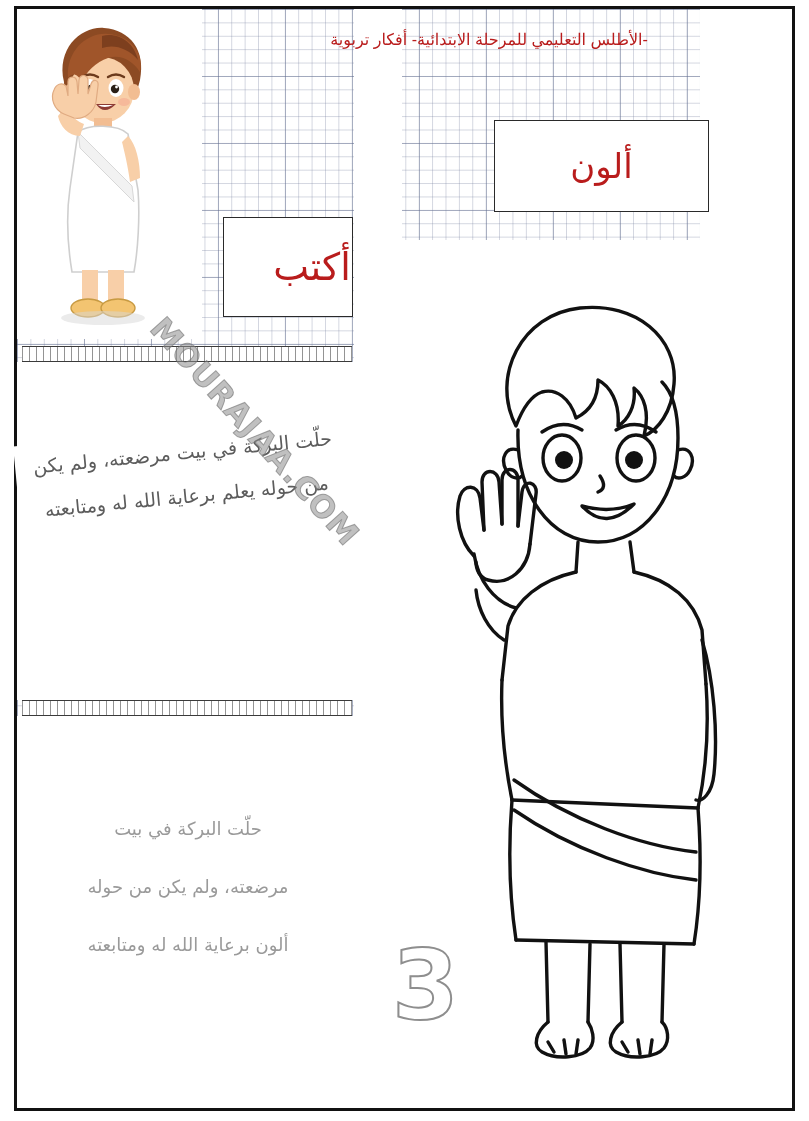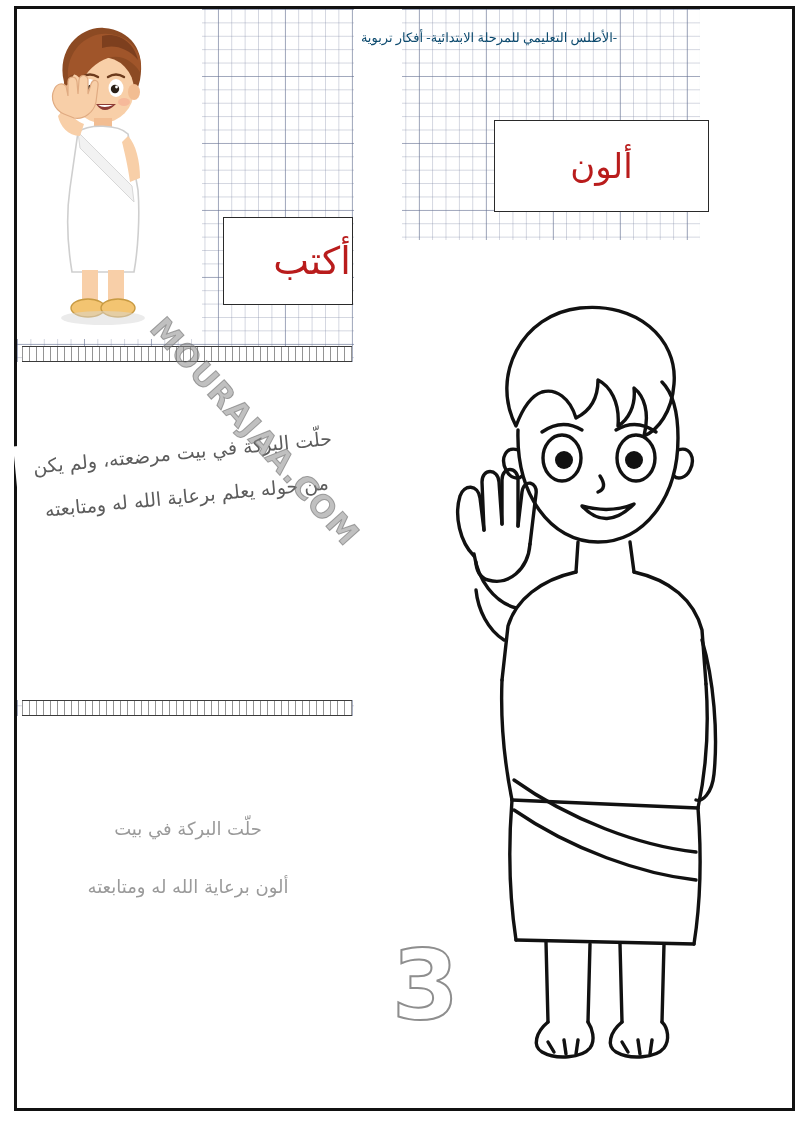--- a/index.html
+++ b/index.html
@@ -54,23 +54,23 @@
     position: absolute;
     background: #ffffff;
   }
   .hdr-title {
     position: absolute;
     right: 60px;
     top: 30px;
     width: 520px;
     text-align: center;
     direction: rtl;
-    font-family: Liberation Serif, serif;
-    font-size: 13px;
-    color: #0c4a6e;
+    font-family: Liberation Sans, sans-serif;
+    font-size: 16px;
+    color: #b91c1c;
     letter-spacing: 0px;
     white-space: nowrap;
   }
   .box {
     position: absolute;
     background: #ffffff;
     border: 1.6px solid #2a2a2a;
     box-sizing: border-box;
   }
   .box-label {
@@ -78,21 +78,21 @@
     height: 100%;
     display: flex;
     align-items: center;
     justify-content: center;
     direction: rtl;
     color: #b91c1c;
   }
   #lawwin-box { right: 100px; top: 120px; width: 215px; height: 92px; }
   #lawwin-box .box-label { font-size: 34px; }
 
-  #aktub-box { right: 456px; top: 217px; width: 130px; height: 88px; padding-left: 48px; }
+  #aktub-box { right: 456px; top: 217px; width: 130px; height: 100px; padding-left: 48px; }
   #aktub-box .box-label { font-size: 38px; }
 
   
   .ruled {
     position: absolute;
     background: #ffffff;
     border-top: 1.4px solid #3a3a3a;
     border-bottom: 1.4px solid #3a3a3a;
     box-sizing: border-box;
     background-image: repeating-linear-gradient(to right,
@@ -248,20 +248,21 @@
   <div class="ruled" id="ruled-top"></div>
   <div class="ruled" id="ruled-mid"></div>
 
   <div class="text-panel" id="model-text">
     <div>حلّت البركة في بيت مرضعته، ولم يكن</div>
     <div>من حوله يعلم برعاية الله له ومتابعته</div>
   </div>
 
   <div class="text-panel" id="trace-text">
     <div>حلّت البركة في بيت</div>
+    <div>مرضعته، ولم يكن من حوله</div>
     <div>ألون برعاية الله له ومتابعته</div>
   </div>
 
   <div class="page-number">3</div>
 
   <div class="watermark">MOURAJAA.COM</div>
 
   <div class="boy-line">
     <svg viewBox="0 0 330 790" width="330" height="790">
       <g fill="none" stroke="#111111" stroke-width="3.4" stroke-linecap="round" stroke-linejoin="round">

